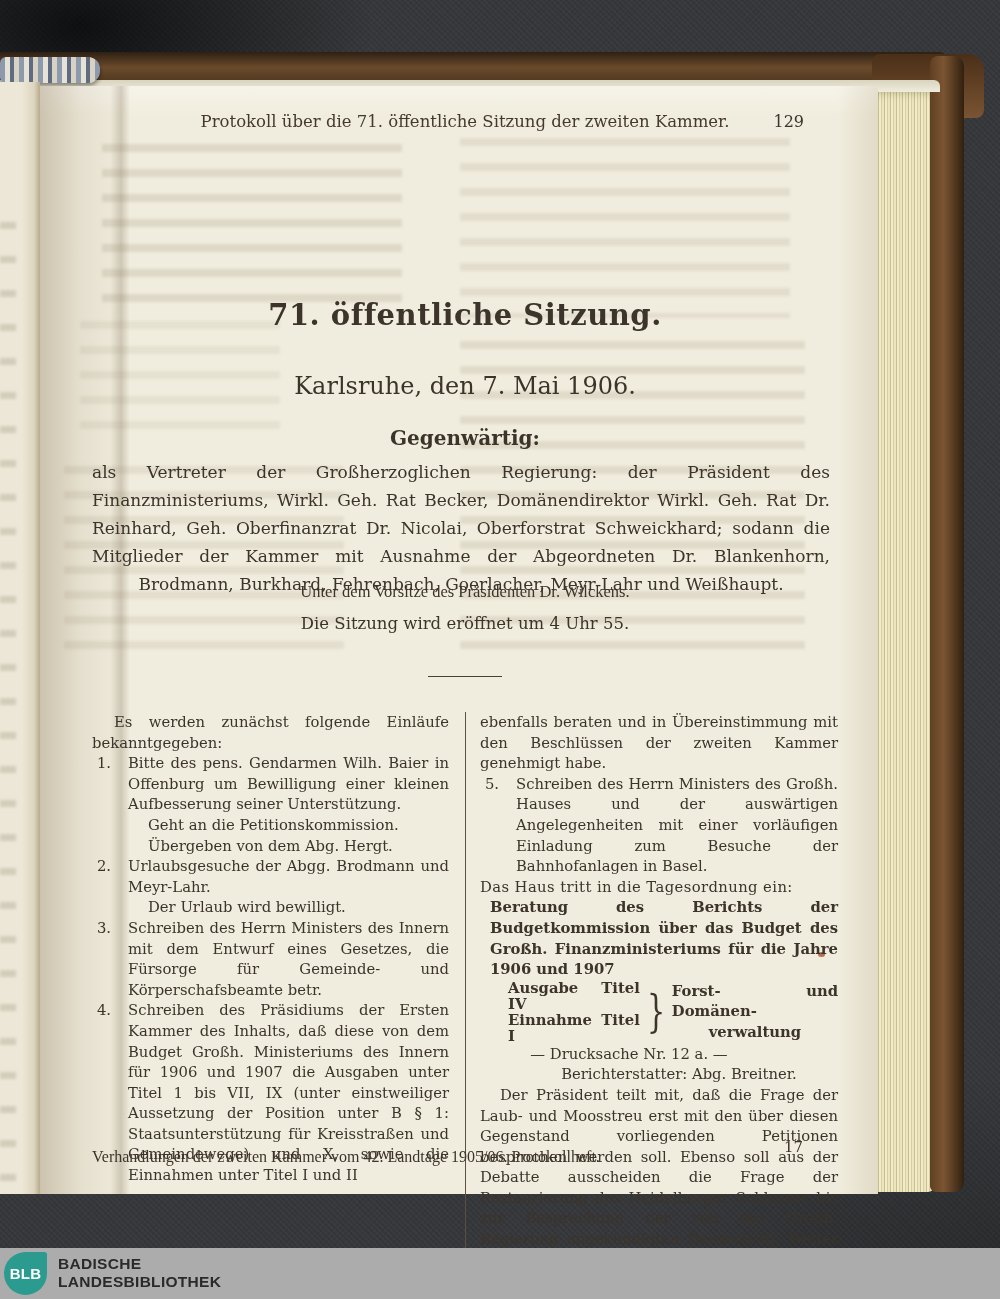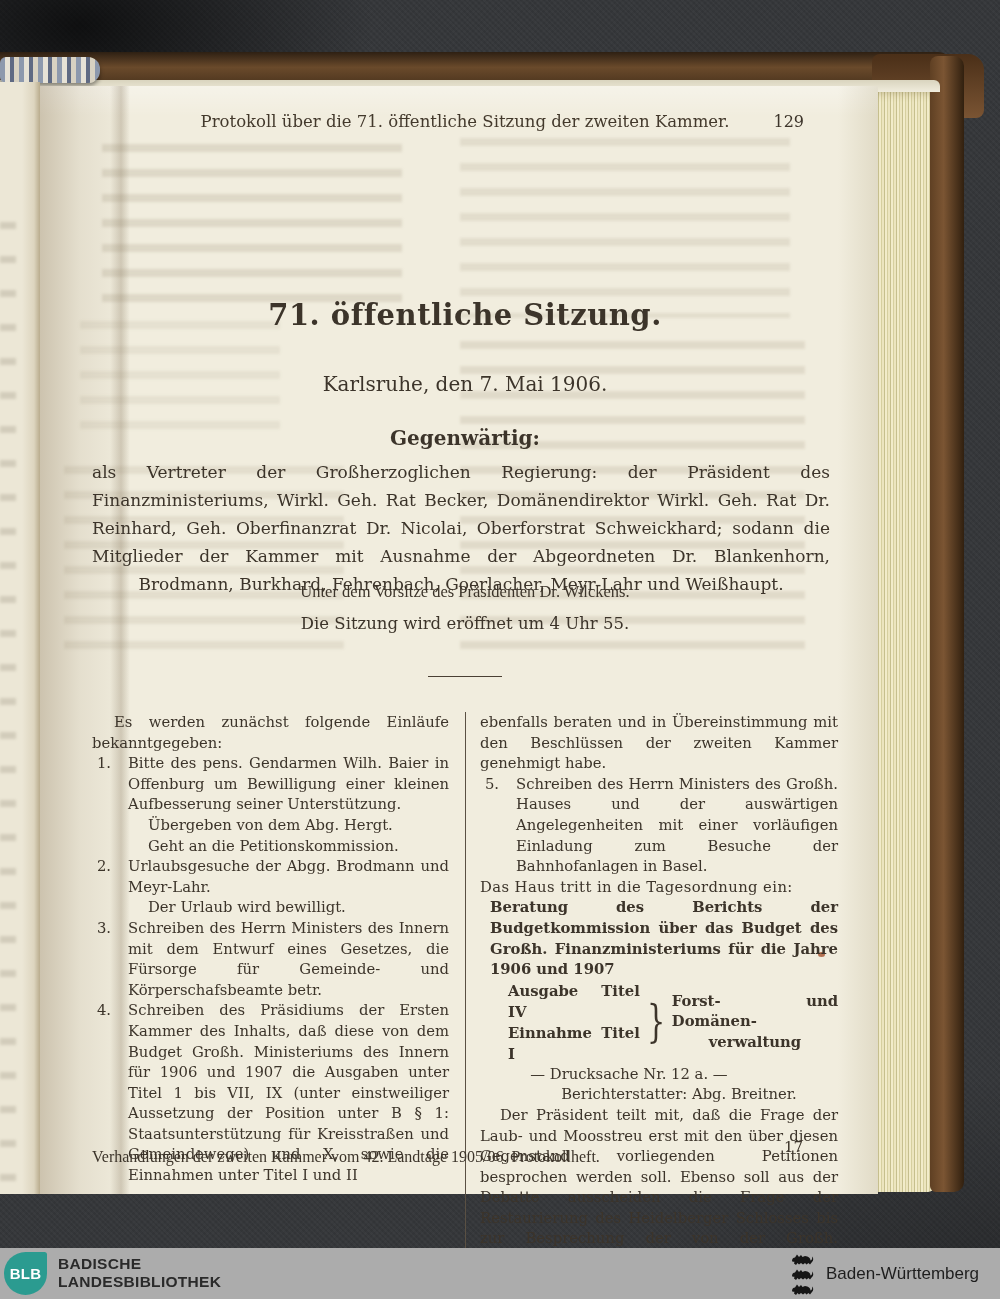--- a/index.html
+++ b/index.html
@@ -92,21 +92,21 @@
   }
 
   
   .content{ position:absolute; left:52px; right:40px; top:0; height:100%; }
 
   .running-head{ position:relative; top:26px; text-align:center; font-size:16.5px; color:#43392c; }
   .page-number{ position:absolute; top:26px; right:34px; font-size:16px; }
 
   .session-title{ position:absolute; top:212px; left:0; right:0; text-align:center;
     font-size:29px; font-weight:bold; letter-spacing:.5px; }
-  .dateline{ position:absolute; top:286px; left:0; right:0; text-align:center; font-size:20px; }
+  .dateline{ position:absolute; top:286px; left:0; right:0; text-align:center; font-size:24px; }
   .present-heading{ position:absolute; top:340px; left:0; right:0; text-align:center;
     font-size:20px; font-weight:bold; }
   .present-text{ position:absolute; top:372px; left:0; right:8px; font-size:17px; line-height:28px;
     text-align:justify; text-align-last:center; }
   .chair-line{ position:absolute; top:496px; left:0; right:0; text-align:center; font-size:16.5px;font-family:Liberation Serif, serif; }
   .opening-line{ position:absolute; top:528px; left:0; right:0; text-align:center; font-size:16.5px; }
   .divider{ position:absolute; top:590px; left:50%; width:74px; margin-left:-37px;
     border-top:1.6px solid #4a4034; }
 
   .columns{ position:absolute; top:626px; left:0; right:0; display:flex; }
@@ -116,21 +116,21 @@
 
   .intro-p{ text-indent:22px; }
   .num-item{ display:flex; }
   .num-item .num{ flex:0 0 24px; text-align:right; padding-right:5px; }
   .num-item .itext{ flex:1; text-align:justify;margin-left:12px; }
   .subline{ padding-left:56px; }
   .cont-p{ }
   .agenda-intro{ letter-spacing:.4px; }
   .report-heading{ font-weight:bold; padding-left:10px; }
   .budget-rows{ display:flex; align-items:center; padding-left:28px; font-weight:bold; }
-  .budget-titels div{ line-height:21px; }
+  .budget-titels div{ line-height:16px; }
   .brace{ font-size:44px; font-weight:normal; line-height:42px; transform:scaleX(.65); margin:0 2px; }
   .budget-labels{ }
   .budget-labels .l2{ text-align:center; }
   .drucksache{ text-align:center; padding-right:60px; }
   .rapporteur{ text-align:center; padding-left:40px; }
   .final-p{ text-indent:20px; }
 
   .footnote{ position:absolute; top:1062px; left:0; right:0; font-size:16px;font-family:Liberation Serif, serif; }
   .signature-num{ position:absolute; top:1052px; left:692px; font-size:15px; }
 
@@ -192,22 +192,22 @@
       <div class="divider"></div>
 
       <div class="columns">
 
         <div class="col col-left">
           <p class="intro-p">Es werden zunächst folgende Einläufe bekanntgegeben:</p>
           <div class="num-item">
             <span class="num">1.</span>
             <div class="itext">Bitte des pens. Gendarmen Wilh. Baier in Offenburg um Bewilligung einer kleinen Aufbesserung seiner Unterstützung.</div>
           </div>
+          <div class="subline">Geht an die Petitionskommission.</div>
           <div class="subline">Übergeben von dem Abg. Hergt.</div>
-          <div class="subline">Geht an die Petitionskommission.</div>
           <div class="num-item">
             <span class="num">2.</span>
             <div class="itext">Urlaubsgesuche der Abgg. Brodmann und Meyr-Lahr.</div>
           </div>
           <div class="subline">Der Urlaub wird bewilligt.</div>
           <div class="num-item">
             <span class="num">3.</span>
             <div class="itext">Schreiben des Herrn Ministers des Innern mit dem Entwurf eines Gesetzes, die Fürsorge für Gemeinde- und Körperschafsbeamte betr.</div>
           </div>
           <div class="num-item">
@@ -245,26 +245,15 @@
       <div class="signature-num">17</div>
     </div>
   </div>
 
   <div class="footer-bar">
     <div class="blb-logo" style="background: rgb(43, 155, 144);">BLB</div>
     <div class="lib-name">
       <div>BADISCHE</div>
       <div>LANDESBIBLIOTHEK</div>
     </div>
-    <div class="bw-group">
-      <svg class="lions" viewBox="0 0 24 44" xmlns="http://www.w3.org/2000/svg">
-        <defs>
-          <path id="lion" d="M2 9 C2 6.5 3.5 5.5 5 5.5 L7 2.5 L9 5 L11 3 L12.5 5 L15 4 C18.5 4.5 20.5 6 20.5 8.5 C22 8 22.5 6 22 4.5 C23.5 5.5 23.8 8.5 22 10 L20 12.5 L18.5 11 L16.5 12.5 L15 11 L13 12.5 L11 11 L9 12.5 L7.5 11 L6 13 L4 11.5 L4.5 9.8 C3 10 2 9.6 2 9 Z"></path>
-        </defs>
-        <use href="#lion" y="0" fill="#151515"></use>
-        <use href="#lion" y="15" fill="#151515"></use>
-        <use href="#lion" y="30" fill="#151515"></use>
-      </svg>
-      <span class="bw-name">Baden-Württemberg</span>
-    </div>
   </div>
 
 </div>
 
 </body></html>

